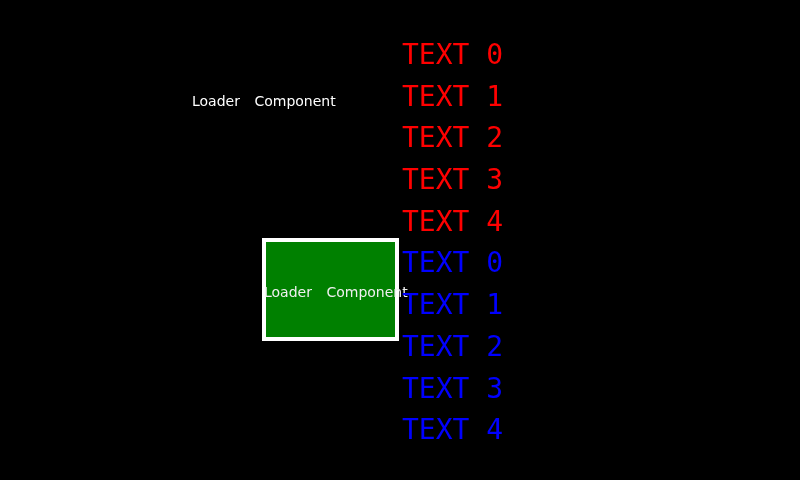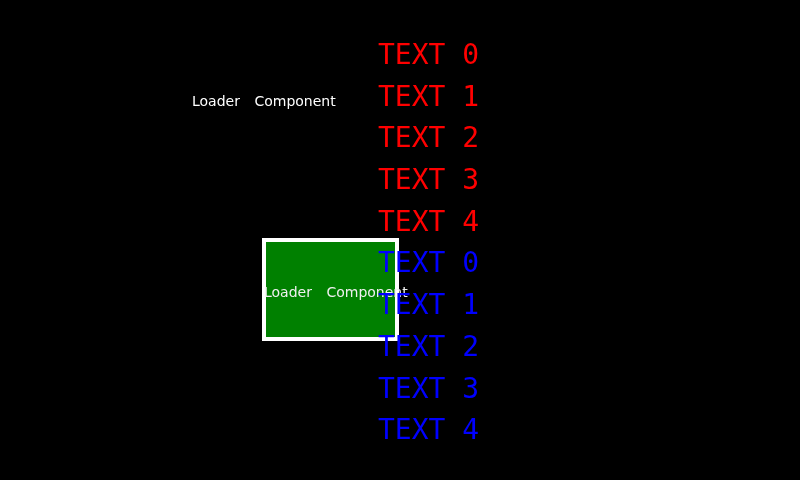--- a/index.html
+++ b/index.html
@@ -45,21 +45,21 @@
     height: 18px;
     line-height: 18px;
     font-size: 14px;
     color: var(--boxlabel, #f0f0f0);
     word-spacing: 10px;
     white-space: pre;
   }
   
   .text-list {
     position: absolute;
-    left: 378px;
+    left: 402px;
     top: 34px;
   }
   .text-item {
     height: 41.7px;
     line-height: 41.7px;
     font-family: "DejaVu Sans Mono", "Liberation Mono", monospace;
     font-size: 28px;
     white-space: pre;
   }
   .text-item.c-red  { color: var(--red, #ff0000); }

